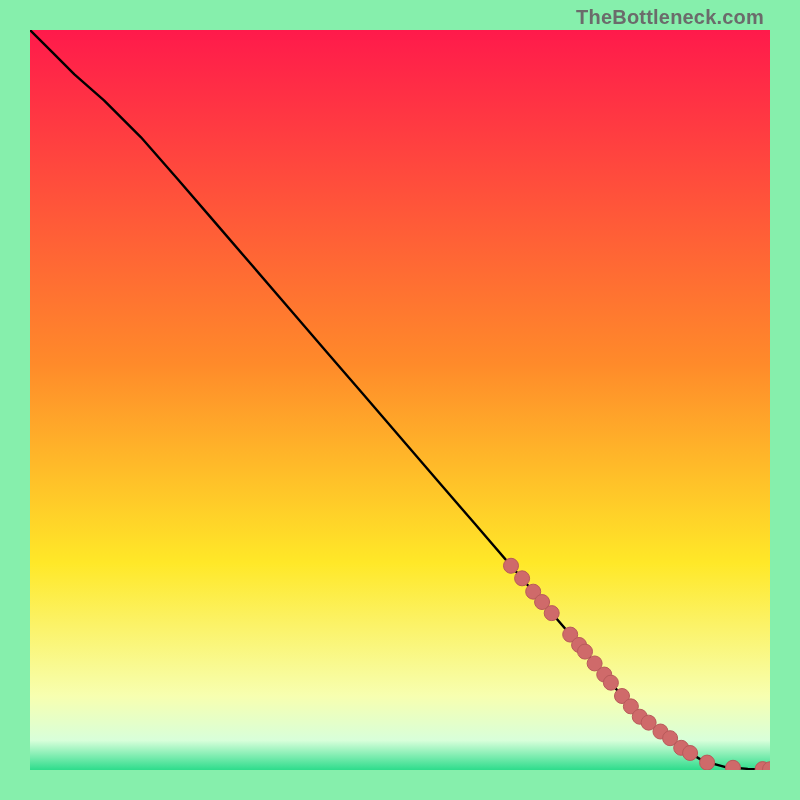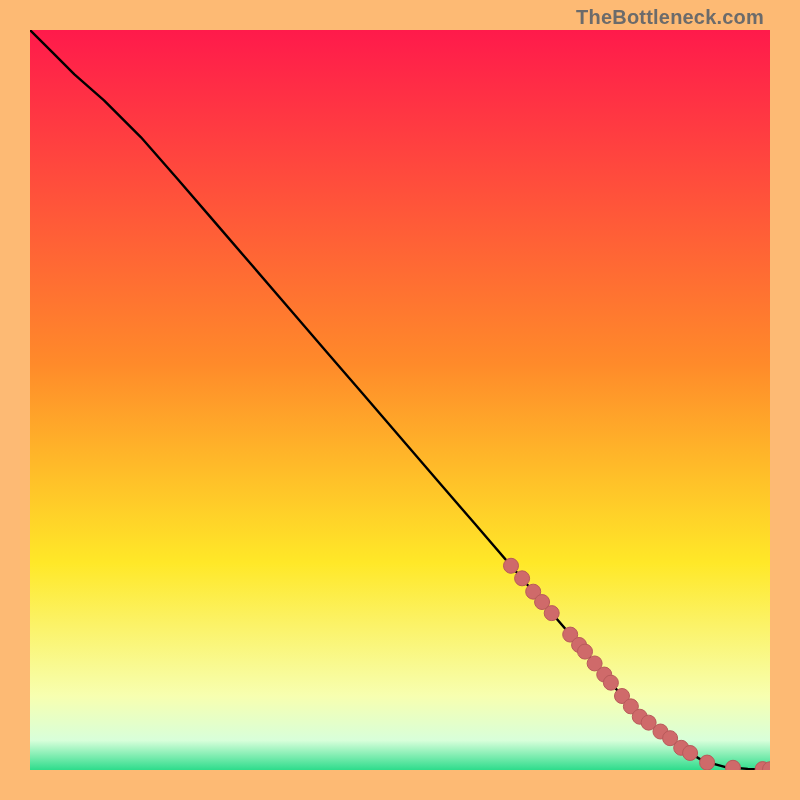--- a/index.html
+++ b/index.html
@@ -1,21 +1,21 @@
 <!DOCTYPE html>
 <html><head>
 <meta charset="utf-8">
 <style>
   * { margin: 0; padding: 0; box-sizing: border-box; }
   html, body { width: 800px; height: 800px; overflow: hidden; background: #000; }
   .frame {
     position: relative;
     width: 800px;
     height: 800px;
-    background: #fdba74;
+    background: #86efac;
     padding-left: 24px;
   }
   .plot-area {
     position: absolute;
     left: 30px;
     top: 30px;
     width: 740px;
     height: 740px;
     overflow: hidden;
   }

